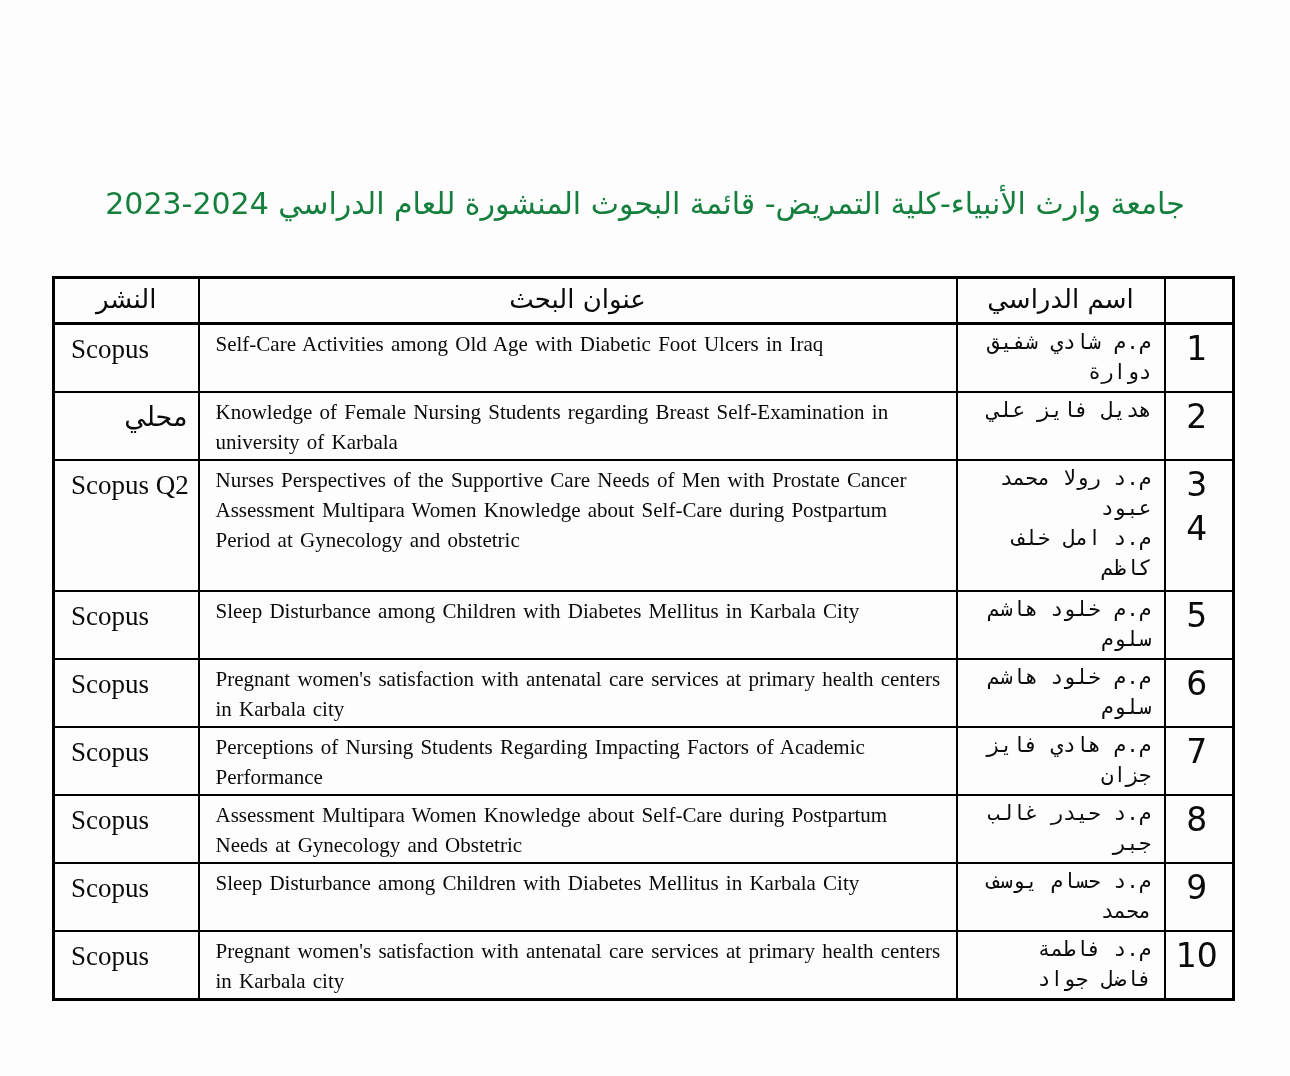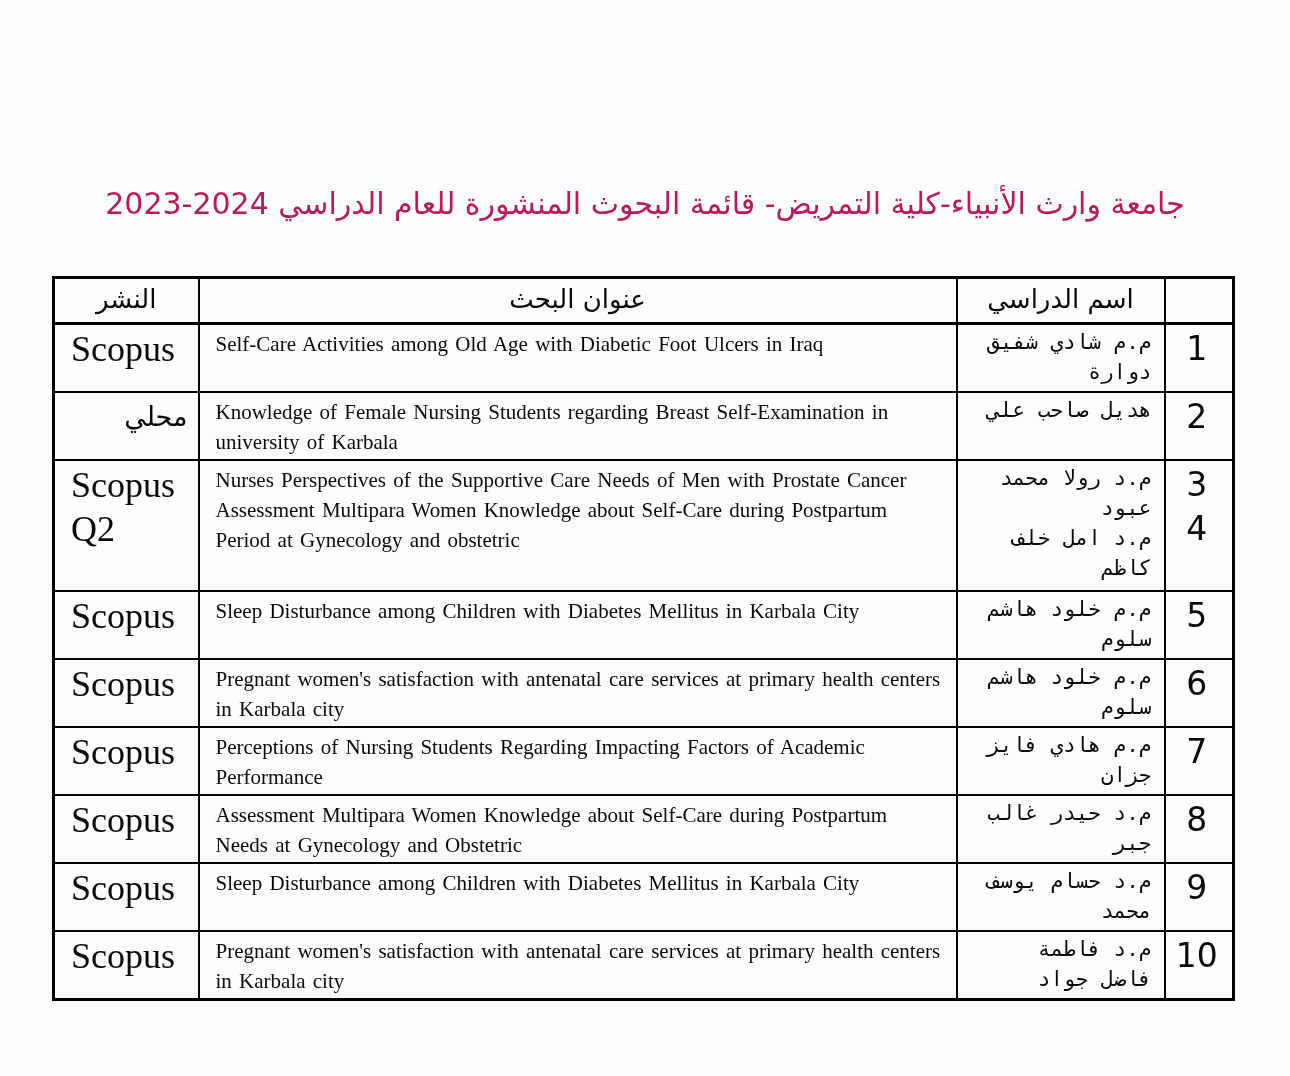--- a/index.html
+++ b/index.html
@@ -20,21 +20,21 @@
     position: absolute;
     top: 186px;
     left: 0;
     width: 100%;
     text-align: center;
     direction: rtl;
     font-family: "DejaVu Sans", sans-serif;
     font-size: 30px;
     font-weight: 500;
     letter-spacing: 0px;
-    color: #be185d;
+    color: #15803d;
     white-space: nowrap;
   }
   table.pub-table {
     position: absolute;
     left: 52px;
     top: 276px;
     width: 1180px;
     border-collapse: collapse;
     table-layout: fixed;
     background: #fdfdfd;
@@ -55,21 +55,21 @@
     font-weight: 500;
     direction: rtl;
     text-align: center;
     vertical-align: middle;
     padding: 0 4px 4px 4px;
   }
   td { vertical-align: top; }
 
   .cell-pub {
     font-family: "Liberation Serif", serif;
-    font-size: 36px;
+    font-size: 27px;
     line-height: 44px;
     padding: 2px 6px 0 16px;
     text-align: left;
   }
   .cell-pub.ar {
     font-family: "DejaVu Sans", sans-serif;
     font-size: 27px;
     line-height: 40px;
     direction: rtl;
     text-align: right;
@@ -137,21 +137,21 @@
     <tbody>
       <tr>
         <td class="cell-pub">Scopus</td>
         <td class="cell-title">Self-Care Activities among Old Age with Diabetic Foot Ulcers in Iraq</td>
         <td class="cell-instructor">م.م شادي شفيق دوارة</td>
         <td class="cell-index">1</td>
       </tr>
       <tr>
         <td class="cell-pub ar">محلي</td>
         <td class="cell-title">Knowledge of Female Nursing Students regarding Breast Self-Examination in university of Karbala</td>
-        <td class="cell-instructor">هديل صاحب علي</td>
+        <td class="cell-instructor">هديل فايز علي</td>
         <td class="cell-index">2</td>
       </tr>
       <tr>
         <td class="cell-pub">Scopus Q2</td>
         <td class="cell-title">Nurses Perspectives of the Supportive Care Needs of Men with Prostate Cancer Assessment Multipara Women Knowledge about Self-Care during Postpartum Period at Gynecology and obstetric</td>
         <td class="cell-instructor">م.د رولا محمد عبود
 م.د امل خلف كاظم</td>
         <td class="cell-index">3
 4</td>
       </tr>

